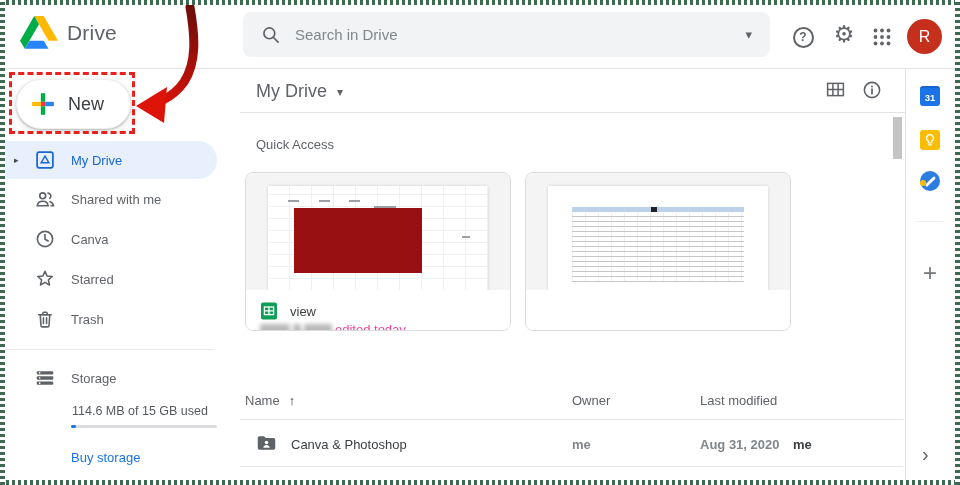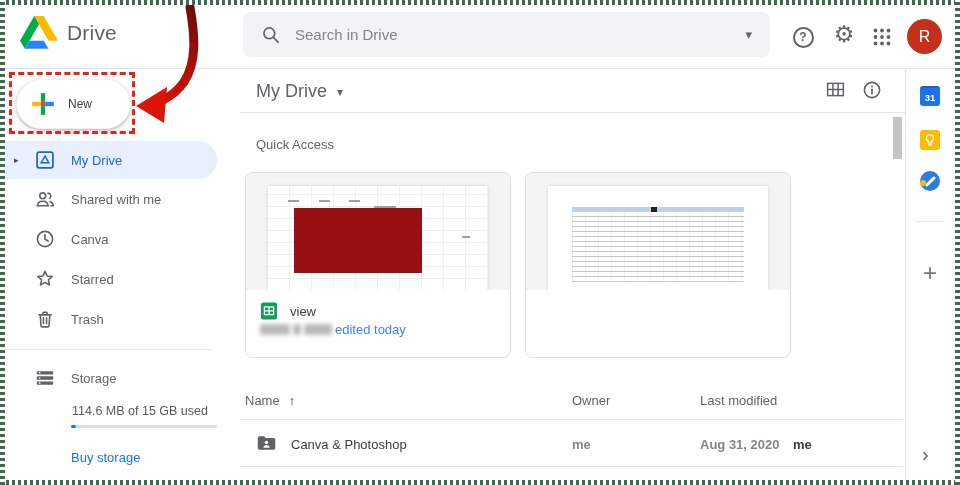--- a/index.html
+++ b/index.html
@@ -28,21 +28,21 @@
   .help-circle { width: 21px; height: 21px; border: 2px solid #5f6368; border-radius: 50%;
     display: flex; align-items: center; justify-content: center; font-size: 12px; font-weight: bold; color: #5f6368; }
   .gear-glyph { font-family: "DejaVu Sans", sans-serif; font-size: 23px; color: #5f6368; line-height: 1; }
   .avatar { position: absolute; left: 907px; top: 19px; width: 35px; height: 35px; border-radius: 50%;
     background: #c5301d; color: #fff; font-size: 16px; display: flex; align-items: center; justify-content: center; }
 
   
   .new-btn { position: absolute; left: 16px; top: 79px; width: 115px; height: 50px; background: #fff;
     border-radius: 25px; border: 1px solid #f0f0f0; box-shadow: 0 1px 2px rgba(60,64,67,.3), 0 2px 6px rgba(60,64,67,.15);
     display: flex; align-items: center; padding-left: 13px; gap: 12px; }
-  .new-btn-label { font-size: 12px; color: #3c4043; font-weight: 500; }
+  .new-btn-label { font-size: 18px; color: #3c4043; font-weight: 500; }
   .dashed-box { position: absolute; left: 9px; top: 72px; width: 126px; height: 62px;
     border: 3px dashed #ea201c; z-index: 20; pointer-events: none; }
   .nav { position: absolute; left: 5px; top: 141px; width: 212px; }
   .nav-item { position: relative; height: 40px; display: flex; align-items: center; }
   .nav-item .expander { position: absolute; left: 9px; font-size: 9px; color: #444; }
   .nav-item .nicon { position: absolute; left: 29px; width: 22px; height: 22px; display: flex; align-items: center; justify-content: center; }
   .nav-item .nlabel { position: absolute; left: 66px; font-size: 13px; font-weight: 500; color: #5f6368; }
   .nav-item.selected { background: #e8f0fe; border-radius: 0 20px 20px 0; height: 38px; }
   .nav-item.selected .nlabel { color: #1967d2; }
   .side-divider { position: absolute; left: 5px; top: 349px; width: 208px; height: 1px; background: #e8e8e8; }
@@ -56,40 +56,40 @@
 
   
   .heading-row { position: absolute; left: 256px; top: 81px; display: flex; align-items: center; gap: 10px; }
   .heading-title { font-size: 18px; color: #5f6368; }
   .heading-caret { font-size: 12px; color: #5f6368; }
   .view-icons { position: absolute; top: 79px; }
   .heading-divider { position: absolute; left: 240px; width: 665px; top: 112px; height: 1px; background: #e3e3e3; }
   .scroll-thumb { position: absolute; left: 893px; top: 117px; width: 9px; height: 42px; background: #c4c4c4; }
   .qa-label { position: absolute; left: 256px; top: 137px; font-size: 13px; color: #5f6368; }
 
-  .card { position: absolute; top: 172px; width: 266px; height: 186px; border: 1px solid #dadce0;
+  .card { position: absolute; top: 172px; width: 266px; height: 159px; border: 1px solid #dadce0;
     border-radius: 8px; background: #fff; overflow: hidden; }
   .card.c1 { left: 245px; } .card.c2 { left: 525px; }
   .thumb { position: relative; height: 117px; background: #f4f4f4; }
   .page { position: absolute; left: 22px; right: 22px; top: 13px; bottom: 0; background: #fff;
     box-shadow: 0 0 3px rgba(0,0,0,.15); }
   .page.grid { background-image:
       repeating-linear-gradient(0deg, transparent 0 11px, #eef0f2 11px 12px),
       repeating-linear-gradient(90deg, transparent 0 21px, #eef0f2 21px 22px); }
   .redblock { position: absolute; left: 12%; top: 21%; width: 58%; height: 63%; background: #991012; }
   .spec { position: absolute; height: 2px; background: #9aa0a6; }
   .sheet { position: absolute; left: 11%; right: 11%; top: 26%; bottom: 8%;
     background: repeating-linear-gradient(0deg, #c7c7c7 0 1px, transparent 1px 5px),
                 repeating-linear-gradient(90deg, rgba(120,120,120,.12) 0 1px, transparent 1px 13px); }
   .sheet-header { position: absolute; left: 11%; right: 11%; top: 20%; height: 5px; background: #bcd2ea; }
   .sheet-header .dark { position: absolute; left: 46%; width: 3.5%; height: 5px; background: #222; }
   .card-footer { position: absolute; left: 0; right: 0; top: 117px; bottom: 0; background: #fff; padding: 12px 14px 0; }
   .card-title-row { display: flex; align-items: center; gap: 12px; }
   .card-title { font-size: 13px; font-weight: 500; color: #3c4043; }
-  .card-sub { margin-top: 2px; font-size: 13px; color: #3b82f6; display: flex; align-items: center; gap: 3px; }
+  .card-sub { margin-top: 2px; font-size: 13px; color: #ec4899; display: flex; align-items: center; gap: 3px; }
   .blur-chip { display: inline-block; height: 11px; background: #b9b9b9; border-radius: 2px; filter: blur(2px); }
 
   .tbl-header { position: absolute; top: 393px; font-size: 13px; font-weight: 500; color: #5f6368; }
   .tbl-divider { position: absolute; left: 240px; width: 663px; height: 1px; background: #e6e6e6; }
   .row-cell { position: absolute; top: 437px; font-size: 13px; font-weight: bold; }
   .sort-arrow { font-size: 13px; color: #202124; margin-left: 9px; font-weight: 400; }
 
   
   .rp-divider { position: absolute; left: 905px; top: 68px; bottom: 5px; width: 1px; background: #e3e3e3; }
   .rp-icon { position: absolute; left: 920px; width: 20px; height: 20px; }

